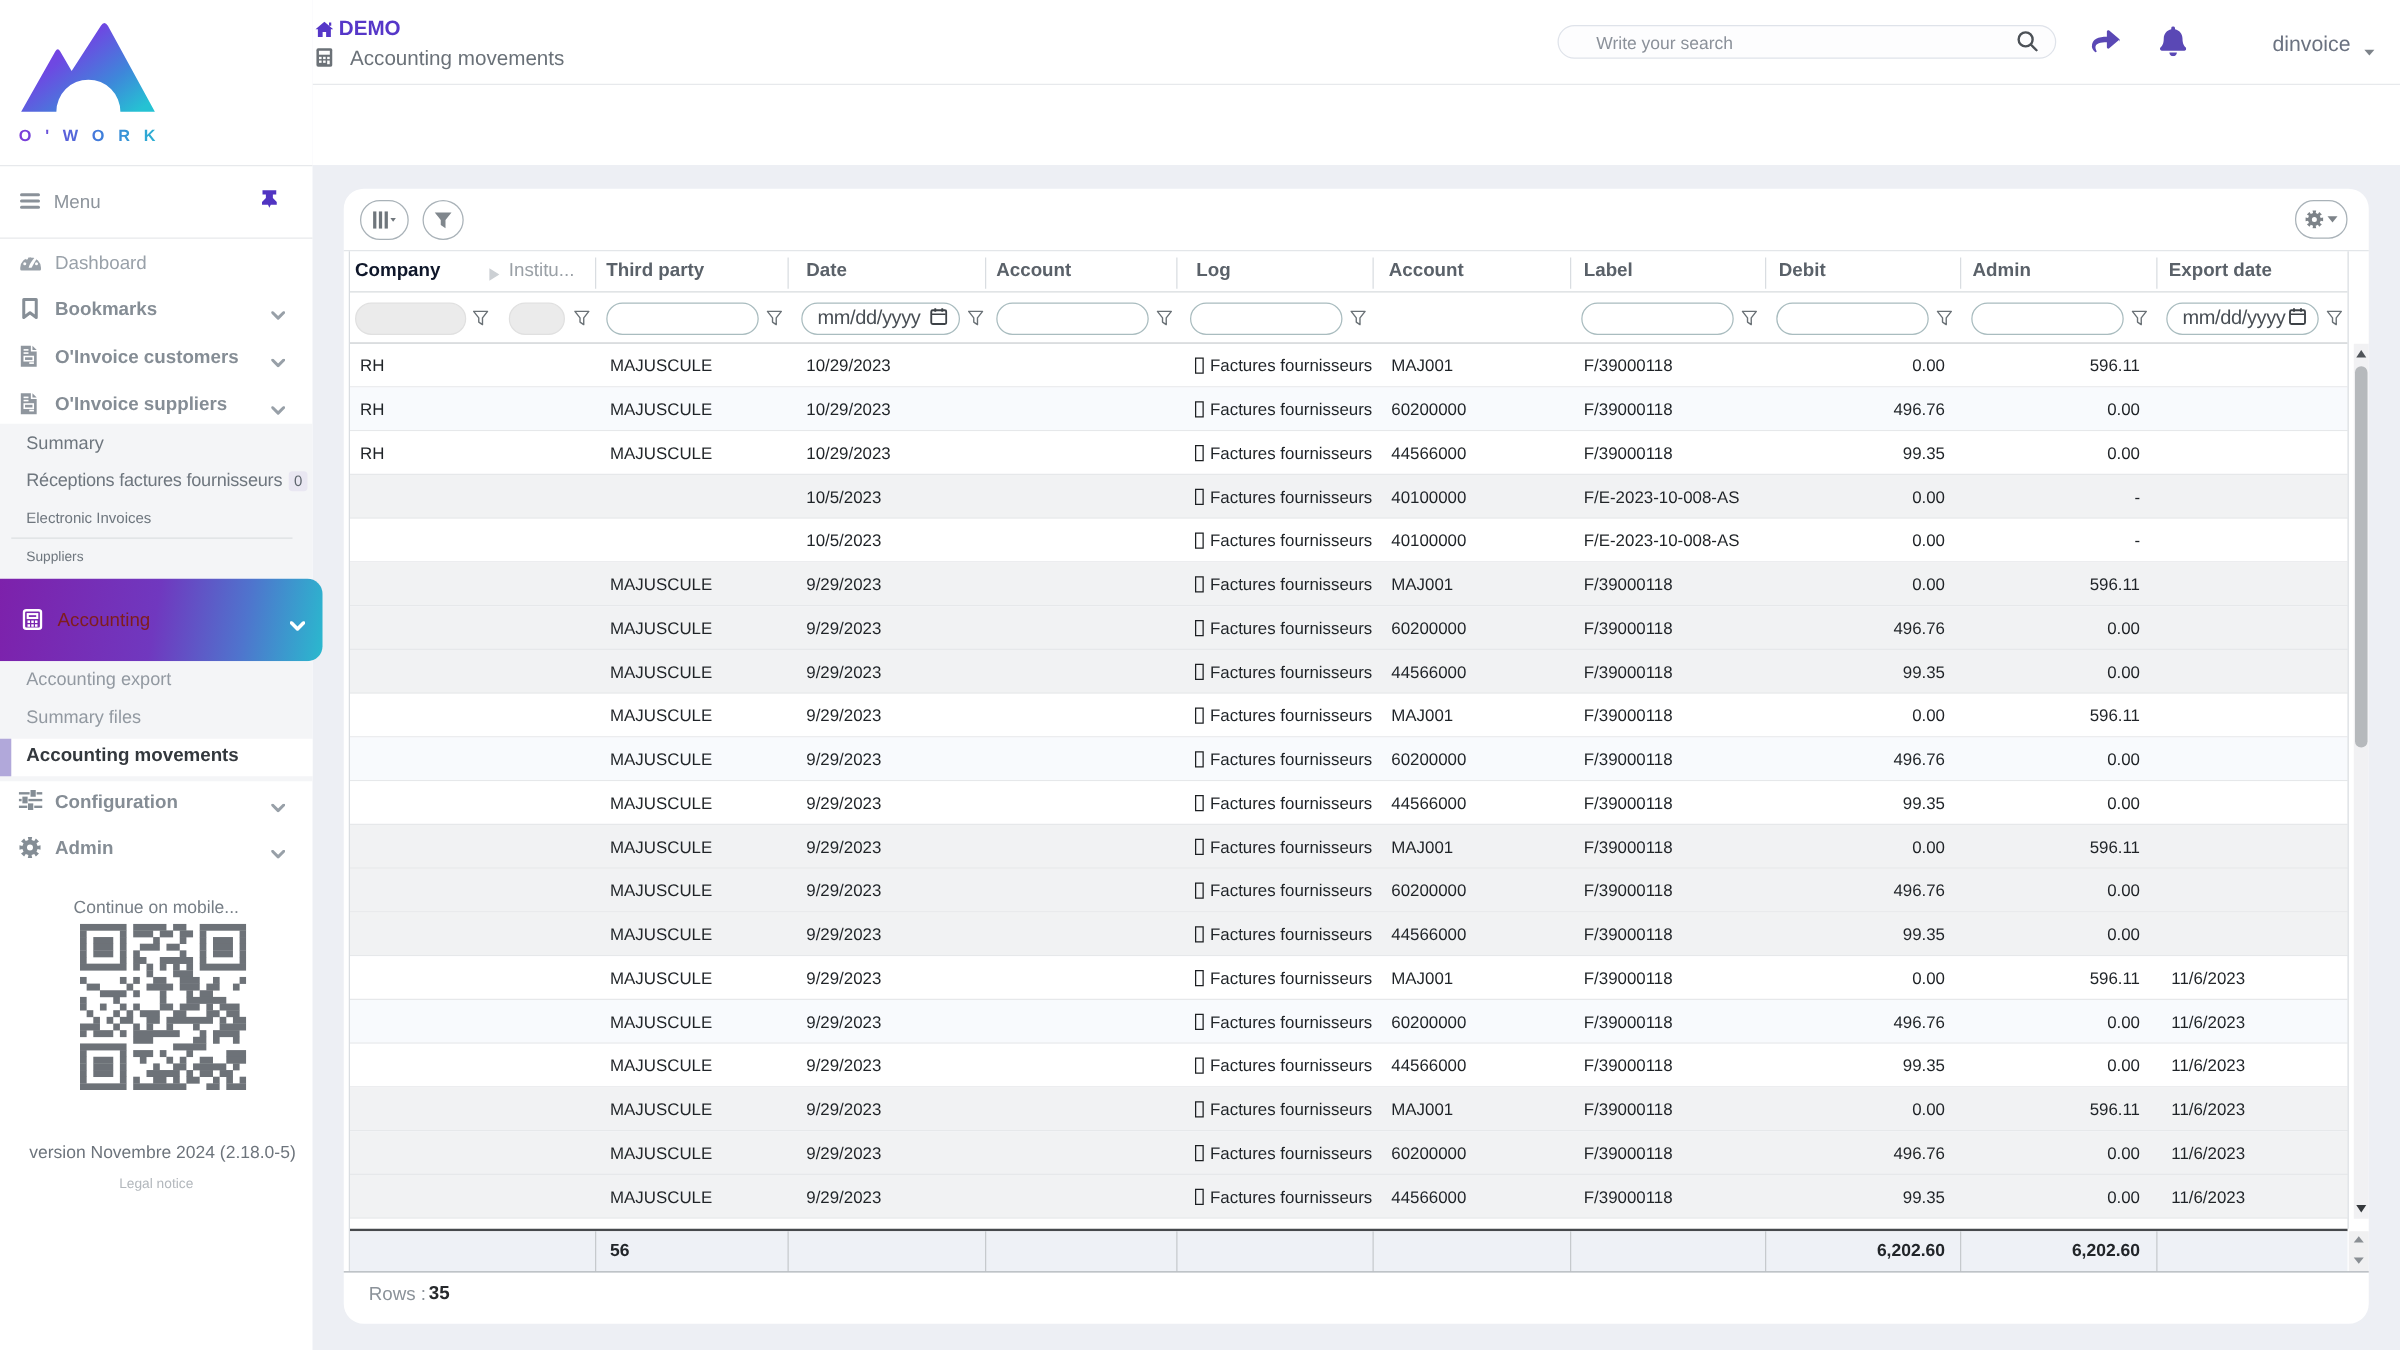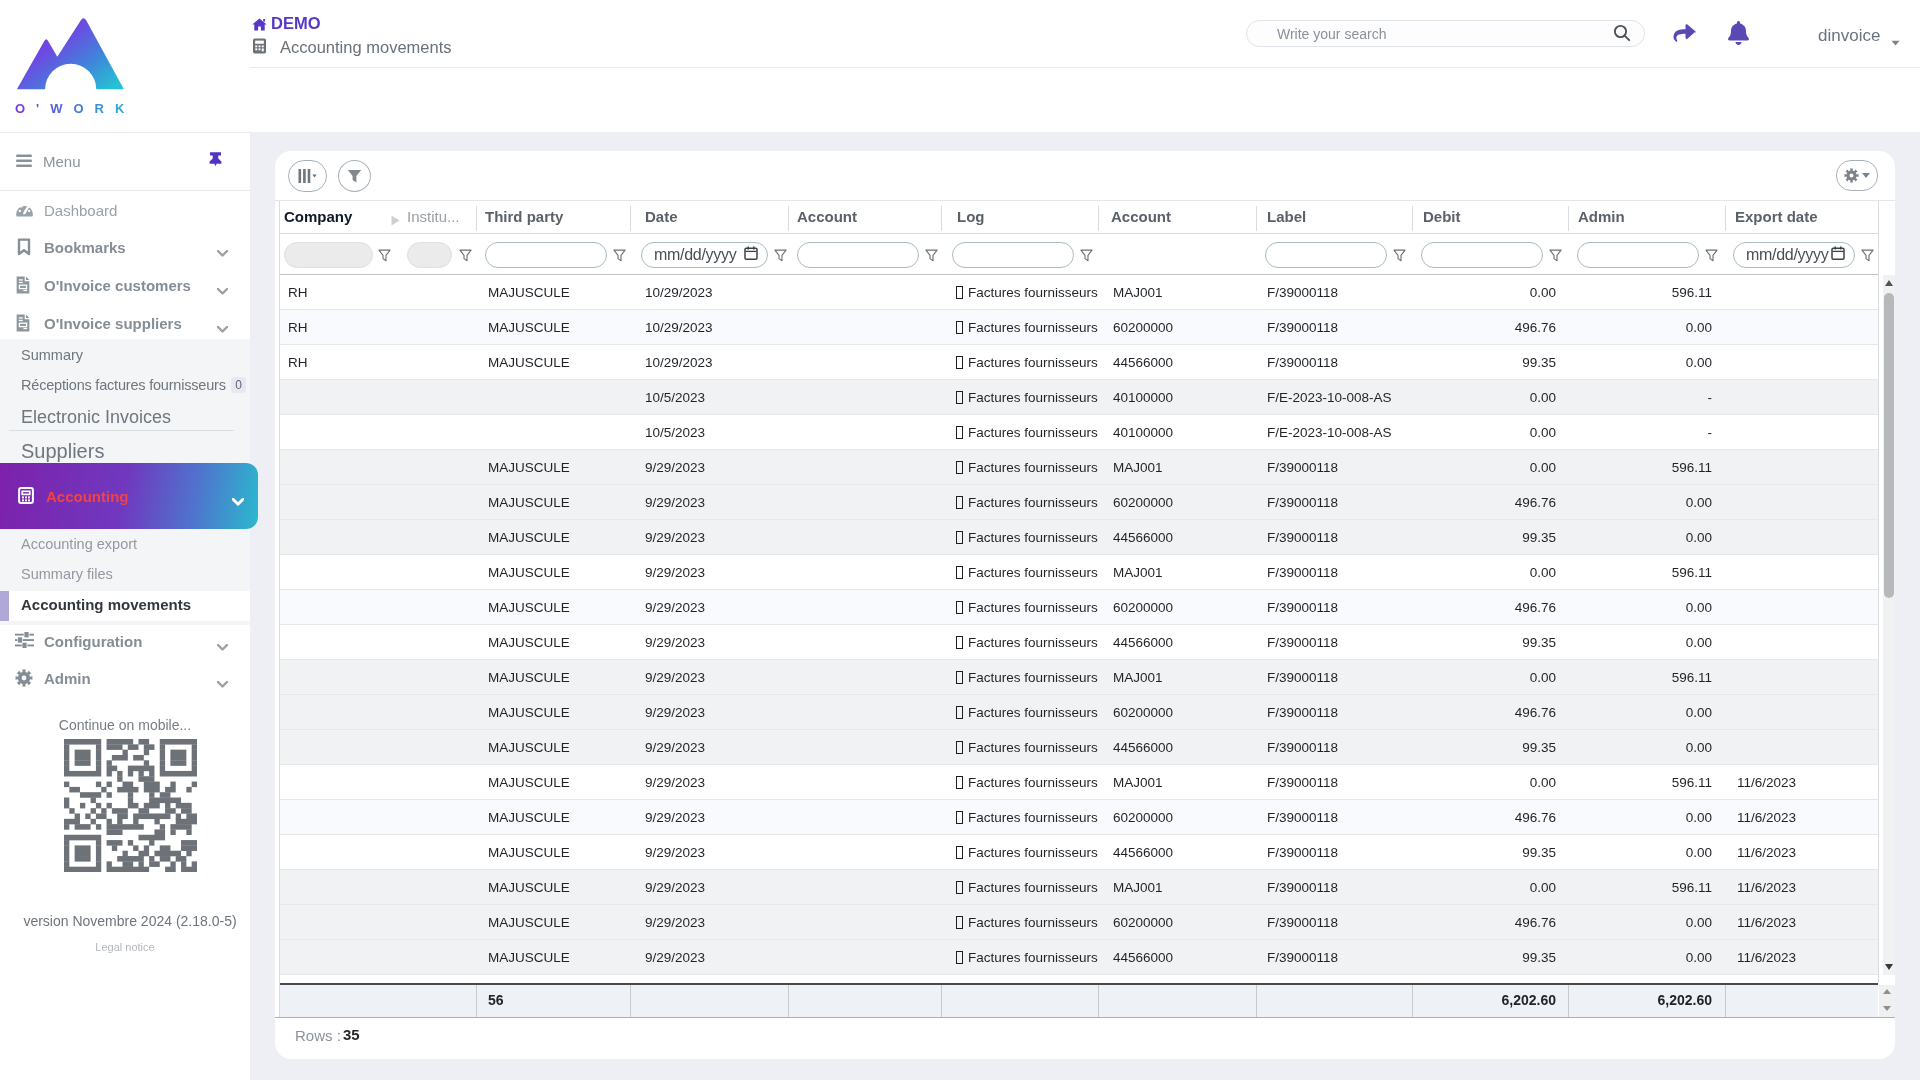--- a/index.html
+++ b/index.html
@@ -83,37 +83,37 @@
           <rect x="3.1" y="8.7" width="6.8" height="3.2" fill="none" stroke="#fff" stroke-width="1.2"></rect>
         </svg></div>
       <div class="abs" style="left:44px;top:315px;font-size:15px;font-weight:bold;color:#858d95">O'Invoice suppliers</div>
       <div class="abs" style="left:217px;top:319px"><svg width="11" height="7" viewBox="0 0 11 7">
           <polyline points="1,1 5.5,5.5 10,1" fill="none" stroke="#98a0a8" stroke-width="2.4" stroke-linecap="round" stroke-linejoin="round"></polyline>
         </svg></div>
 <div class="abs" style="left:0;top:339px;width:250px;height:124px;background:#f4f5f7"></div>
 <div class="abs" style="left:21px;top:347px;font-size:14.5px;color:#6e767e">Summary</div>
 <div class="abs" style="left:21px;top:377px;font-size:14.5px;color:#6e767e;letter-spacing:-0.2px">Réceptions factures fournisseurs</div>
 <div class="abs" style="left:231px;top:377px;width:15px;height:16px;background:#e9e7f2;border-radius:3px;font-size:12px;color:#5f666e;text-align:center;line-height:16px">0</div>
-<div class="abs" style="left:21px;top:407px;font-size:18px;color:#6e767e">Electronic Invoices</div>
+<div class="abs" style="left:21px;top:407px;font-size:12px;color:#6e767e">Electronic Invoices</div>
 <div class="abs" style="left:9px;top:430px;width:225px;height:1px;background:#dcdfe2"></div>
-<div class="abs" style="left:21px;top:440px;font-size:20px;color:#6e767e">Suppliers</div>
+<div class="abs" style="left:21px;top:440px;font-size:11px;color:#6e767e">Suppliers</div>
 <div class="abs" style="left:0;top:463px;width:258px;height:66px;border-radius:0 12px 12px 0;background:linear-gradient(100deg,#7d21ab 0%,#7038bf 48%,#4f74cd 75%,#2ab9ce 100%)"></div>
 <div class="abs" style="left:18px;top:487px"><svg width="16" height="17" viewBox="0 0 16 17">
           <rect x="1.1" y="1.1" width="13.8" height="14.8" rx="2" fill="none" stroke="#fff" stroke-width="2"></rect>
           <rect x="4.2" y="4.3" width="7.6" height="3.1" fill="none" stroke="#fff" stroke-width="1.7"></rect>
           <g fill="#fff">
             <rect x="4" y="9.4" width="2" height="2"></rect>
             <rect x="7" y="9.4" width="2" height="2"></rect>
             <rect x="10" y="9.4" width="2" height="2"></rect>
             <rect x="4" y="12.4" width="2" height="2"></rect>
             <rect x="7" y="12.4" width="2" height="2"></rect>
             <rect x="10" y="12.4" width="2" height="2"></rect>
           </g>
         </svg></div>
-<div class="abs" style="left:46px;top:488px;font-size:15px;font-weight:bold;color:#ef4444">Accounting</div>
+<div class="abs" style="left:46px;top:488px;font-size:15px;font-weight:normal;color:#7f1d1d">Accounting</div>
 <div class="abs" style="left:232px;top:492px"><svg width="12" height="8" viewBox="0 0 11 7">
           <polyline points="1,1 5.5,5.5 10,1" fill="none" stroke="#ffffff" stroke-width="2.6" stroke-linecap="round" stroke-linejoin="round"></polyline>
         </svg></div>
 <div class="abs" style="left:0;top:529px;width:250px;height:96px;background:#f4f5f7"></div>
 <div class="abs" style="left:21px;top:536px;font-size:14.5px;color:#9299a1">Accounting export</div>
 <div class="abs" style="left:21px;top:566px;font-size:14.5px;color:#9299a1">Summary files</div>
 <div class="abs" style="left:9px;top:591px;width:241px;height:30px;background:#fff"></div>
 <div class="abs" style="left:0;top:591px;width:9px;height:30px;background:#b1a8da"></div>
 <div class="abs" style="left:21px;top:596px;font-size:15px;font-weight:bold;color:#33383d">Accounting movements</div>
 <div class="abs" style="left:15px;top:632px"><svg width="19" height="16" viewBox="0 0 19 16">

